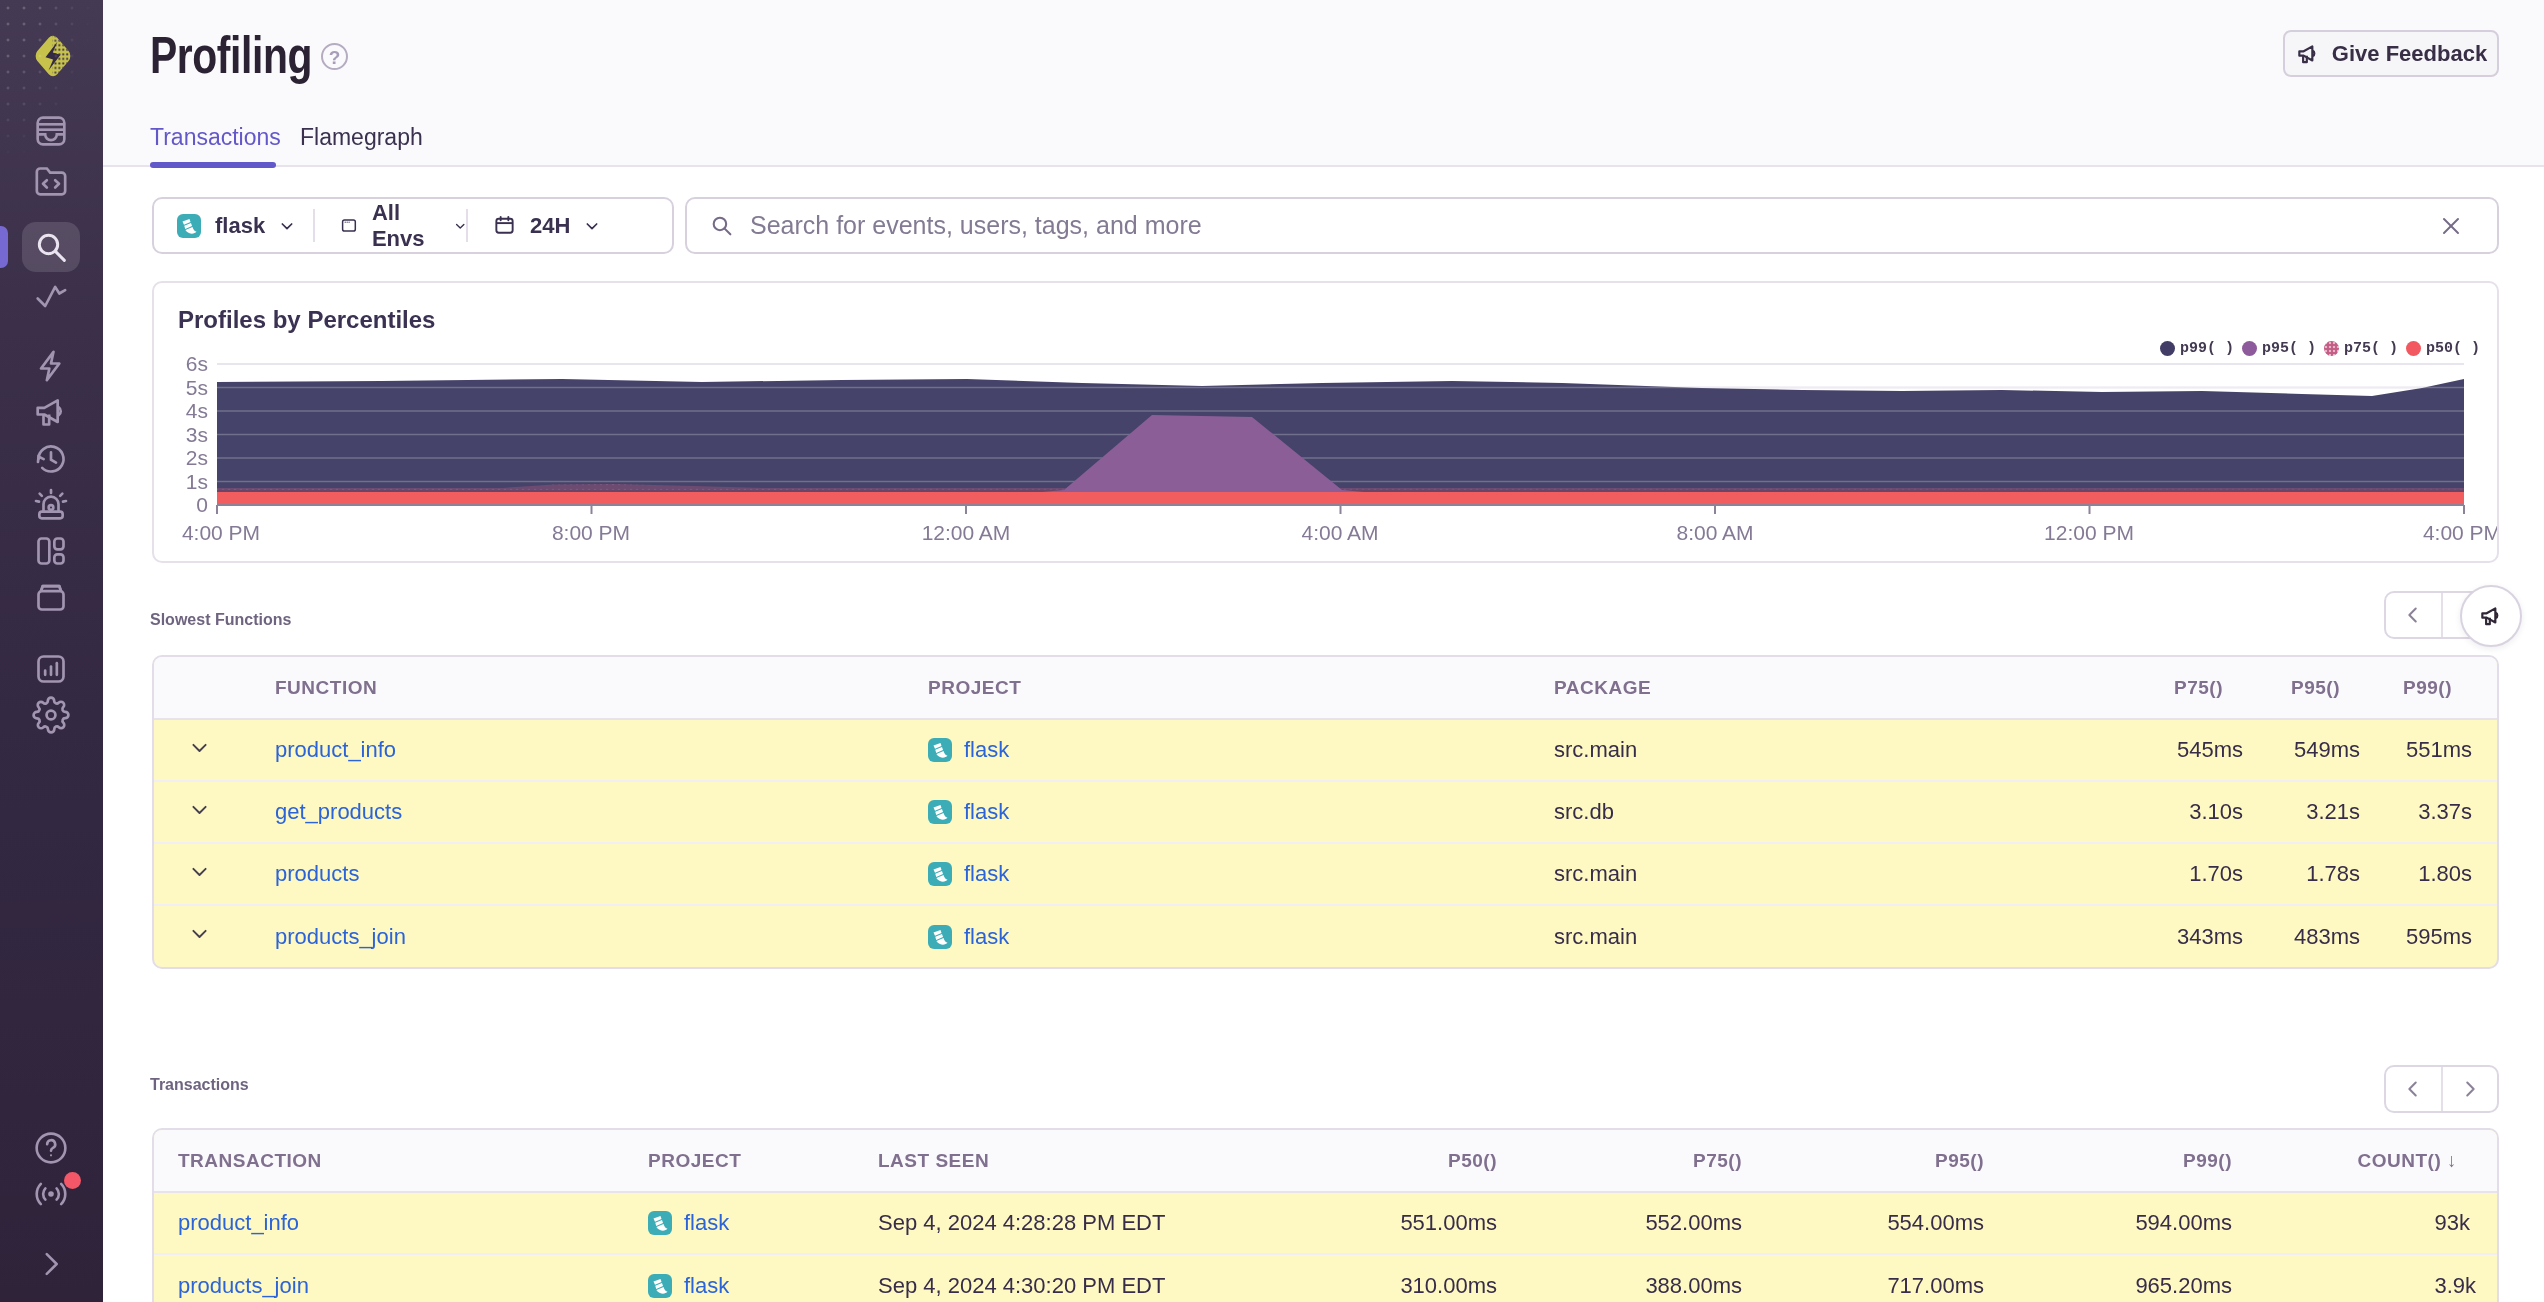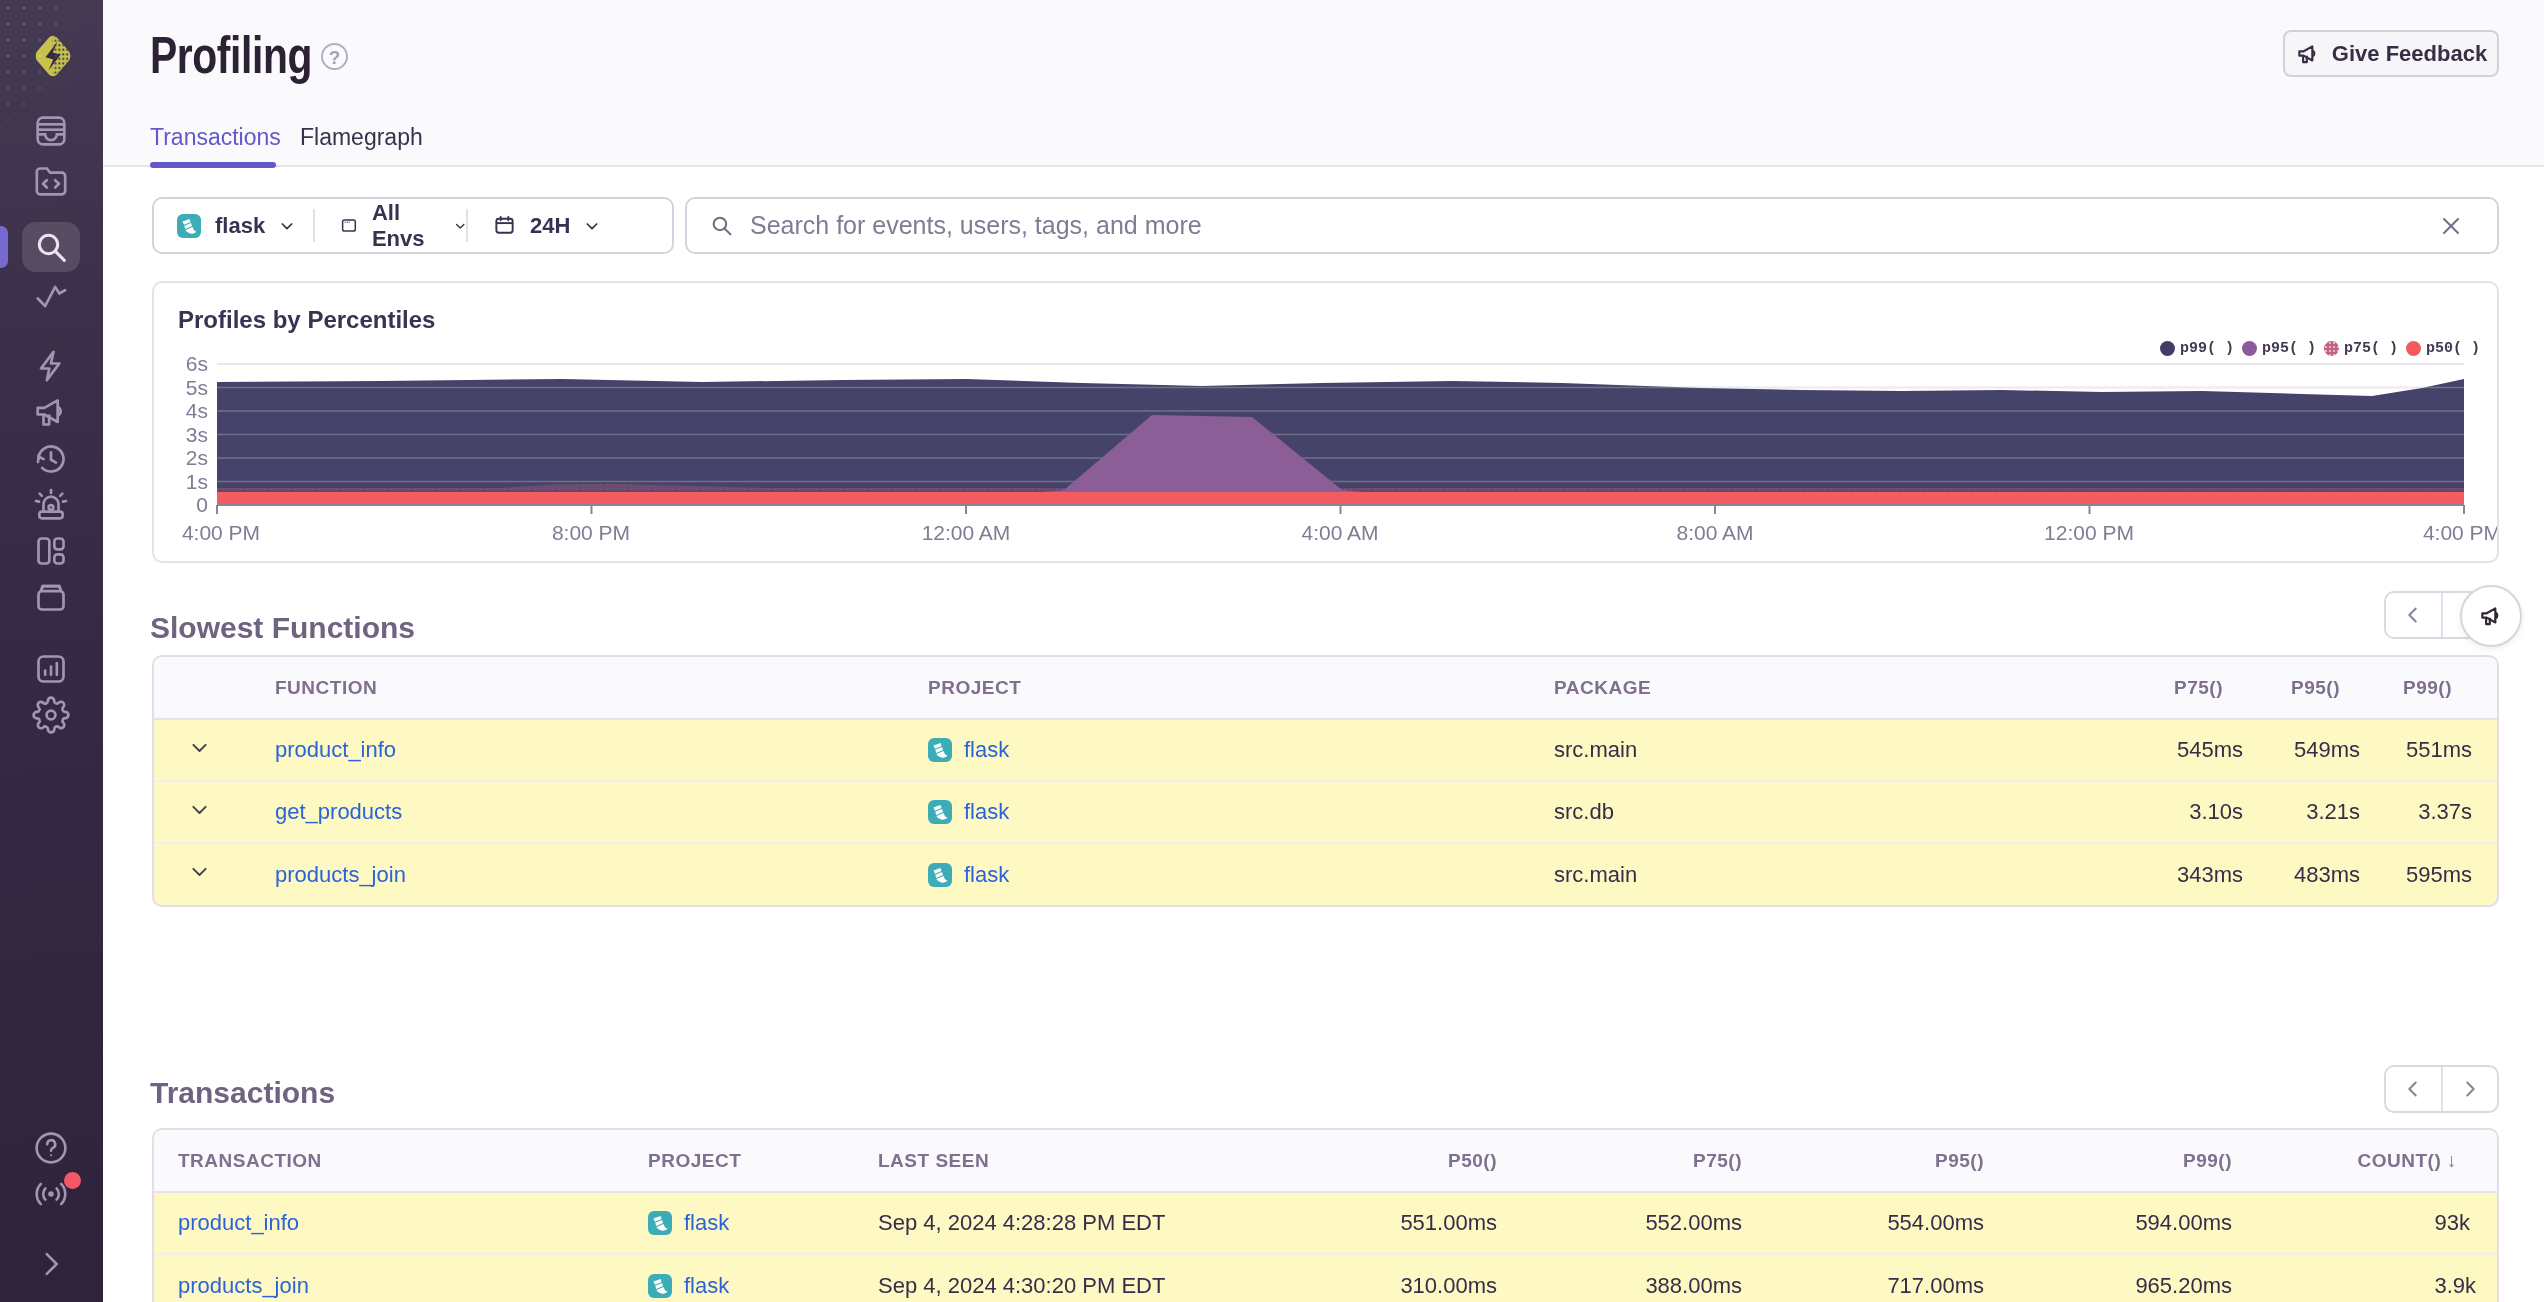--- a/index.html
+++ b/index.html
@@ -55,21 +55,21 @@
   
   #chartpanel { position:absolute; left:152px; top:281px; width:2347px; height:282px;
      background:#fff; border:2px solid #e5e0ea; border-radius:10px; }
   #charttitle { position:absolute; left:24px; top:23px; font-size:24px; font-weight:bold; color:#3b3152; }
   #legend { position:absolute; right:17px; top:57px; display:flex; align-items:center; gap:8px;
      font-family:"Liberation Mono", monospace; font-size:15px; color:#433a52; font-weight:bold;}
   .litem { display:flex; align-items:center; gap:5px; }
   .ldot { width:15px; height:15px; border-radius:50%; }
 
   
-  .sechead { position:absolute; left:150px; font-size:30px; font-weight:bold; color:#6f6480; }
+  .sechead { position:absolute; left:150px; font-size:16px; font-weight:bold; color:#6f6480; }
   .pager { position:absolute; left:2384px; width:115px; height:48px; display:flex;
      border:2px solid #ddd7e3; border-radius:10px; background:#fff; }
   .pager .pbtn { flex:1; display:flex; align-items:center; justify-content:center; color:#8c8298; }
   .pager .pbtn + .pbtn { border-left:2px solid #e4dfe9; }
   #fab { position:absolute; left:2460px; top:585px; width:62px; height:62px; border-radius:50%;
      background:#fff; border:2px solid #d9d3e0; box-shadow:0 2px 6px rgba(40,30,60,.08);
      display:flex; align-items:center; justify-content:center; color:#2f2636; }
 
   
   .tblwrap { position:absolute; left:152px; width:2347px; background:#fef9c3;
@@ -450,20 +450,37 @@
               <div class="proj"><span class="psq"><svg width="24" height="24" viewBox="0 0 24 24">
                     <path d="M5.5 7.5 L12.5 5 L13.5 8 L7 10.8 Z" fill="#fff"></path>
                     <path d="M7.3 11.8 L14 9 L15 12 L8.2 15 Z" fill="#fff"></path>
                     <path d="M8.5 16 L15.5 13 C16.5 16 18 17.5 19.5 17.8 C18 19.6 14.5 20.3 12 19 C10 18 8.8 17 8.5 16 Z" fill="#fff"></path>
                   </svg></span>flask</div>
             </td>
         <td style="padding-left:31px;">src.db</td>
         <td class="num">3.10s</td>
         <td class="num">3.21s</td>
         <td class="num" style="padding-right:25px;">3.37s</td>
+      </tr>
+      <tr>
+        <td class="chev" style="text-align:center;"><svg width="21" height="21" viewBox="0 0 24 24" fill="none" stroke="currentColor" stroke-width="2.2" stroke-linecap="round" stroke-linejoin="round">
+                <path d="M5 9 l7 7 7-7"></path>
+              </svg></td>
+        <td style="padding-left:31px;"><a class="lnk">products</a></td>
+        <td style="padding-left:31px;">
+              <div class="proj"><span class="psq"><svg width="24" height="24" viewBox="0 0 24 24">
+                    <path d="M5.5 7.5 L12.5 5 L13.5 8 L7 10.8 Z" fill="#fff"></path>
+                    <path d="M7.3 11.8 L14 9 L15 12 L8.2 15 Z" fill="#fff"></path>
+                    <path d="M8.5 16 L15.5 13 C16.5 16 18 17.5 19.5 17.8 C18 19.6 14.5 20.3 12 19 C10 18 8.8 17 8.5 16 Z" fill="#fff"></path>
+                  </svg></span>flask</div>
+            </td>
+        <td style="padding-left:31px;">src.main</td>
+        <td class="num">1.70s</td>
+        <td class="num">1.78s</td>
+        <td class="num" style="padding-right:25px;">1.80s</td>
       </tr>
       <tr>
         <td class="chev" style="text-align:center;"><svg width="21" height="21" viewBox="0 0 24 24" fill="none" stroke="currentColor" stroke-width="2.2" stroke-linecap="round" stroke-linejoin="round">
                 <path d="M5 9 l7 7 7-7"></path>
               </svg></td>
         <td style="padding-left:31px;"><a class="lnk">products_join</a></td>
         <td style="padding-left:31px;">
               <div class="proj"><span class="psq"><svg width="24" height="24" viewBox="0 0 24 24">
                     <path d="M5.5 7.5 L12.5 5 L13.5 8 L7 10.8 Z" fill="#fff"></path>
                     <path d="M7.3 11.8 L14 9 L15 12 L8.2 15 Z" fill="#fff"></path>

